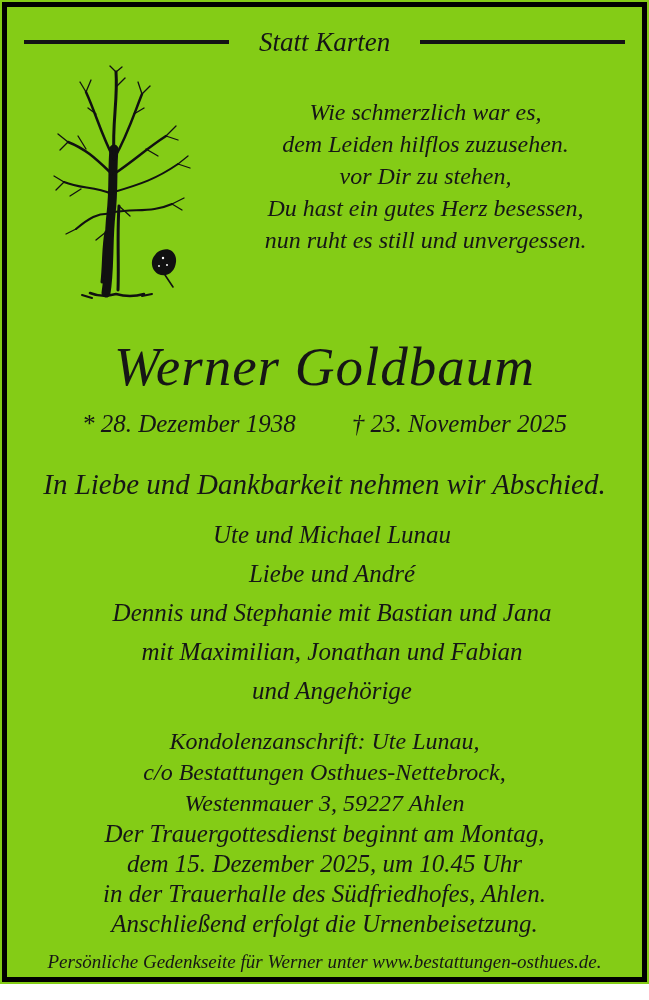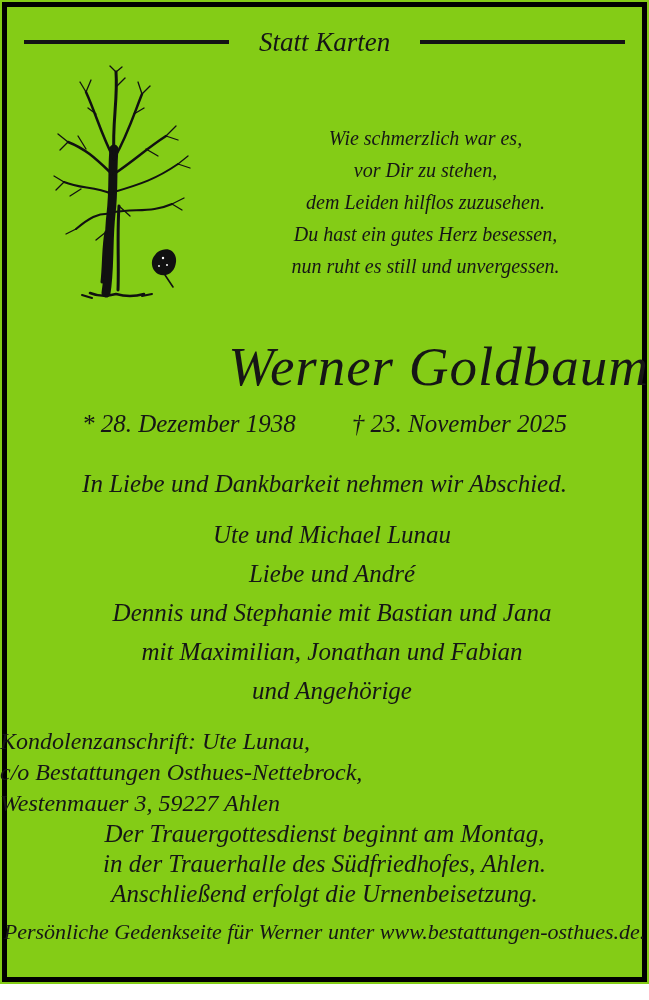--- a/index.html
+++ b/index.html
@@ -33,48 +33,48 @@
     font-size: 27px;
     line-height: 1.2;
     white-space: nowrap;
   }
 
   .top-row { display: flex; margin-top: 6px; }
   .tree-wrap { flex: 0 0 auto; margin-left: 46px; width: 170px; }
   .poem {
     flex: 1;
     text-align: center;
-    font-size: 20px;
+    font-size: 24px;
     line-height: 32px;
-    margin-top: 58px;
+    margin-top: 32px;
     padding-right: 14px;
   }
 
   .name {
-    text-align: right;
+    text-align: center;
     font-size: 55px;
     line-height: 60px;
     margin-top: 34px;
     letter-spacing: 1px;
     white-space: nowrap;
   }
   .dates {
     display: flex;
     justify-content: center;
     gap: 56px;
     font-size: 25px;
     line-height: 34px;
     margin-top: 10px;
   }
-  .farewell { text-align: center; font-size: 25px; line-height: 34px; margin-top: 26px; }
+  .farewell { text-align: center; font-size: 29px; line-height: 34px; margin-top: 26px; }
   .mourners { text-align: center; font-size: 25px; margin-top: 14px; }
   .mourners .line { line-height: 39px; padding-left: 15px; }
-  .condolence { font-size: 24px; line-height: 31px; margin-top: 16px; }
+  .condolence { text-align: center; font-size: 24px; line-height: 31px; margin-top: 16px; }
   .service { text-align: center; font-size: 25px; line-height: 30px; margin-top: 0; }
-  .memorial { text-align: center; font-size: 22px; line-height: 26px; margin-top: 10px; }
+  .memorial { text-align: center; font-size: 19px; line-height: 26px; margin-top: 10px; }
 </style>
 </head>
 <body>
 
 <div class="page">
   <div class="frame"></div>
 
   <div class="content">
 
     <div class="header-row">
@@ -139,22 +139,22 @@
             <path d="M116 186 C124 183 131 189 130 198 C129 208 121 214 112 210 C105 206 104 196 109 191 C111 188 113 187 116 186 Z" fill="#111"></path>
             <circle cx="117" cy="194" r="1.2" fill="#fff"></circle>
             <circle cx="121" cy="201" r="1" fill="#fff"></circle>
             <circle cx="113" cy="202" r="0.9" fill="#fff"></circle>
             <path d="M119 211 L127 223" stroke="#111" stroke-width="1.6" fill="none" stroke-linecap="round"></path>
           </g>
         </svg>
       </div>
       <div class="poem">
         <div>Wie schmerzlich war es,</div>
+        <div>dem Leiden hilflos zuzusehen.</div>
         <div>vor Dir zu stehen,</div>
-        <div>dem Leiden hilflos zuzusehen.</div>
         <div>Du hast ein gutes Herz besessen,</div>
         <div>nun ruht es still und unvergessen.</div>
       </div>
     </div>
 
     <div class="name">Werner Goldbaum</div>
 
     <div class="dates">
       <span>* 28. Dezember 1938</span>
       <span>† 23. November 2025</span>
@@ -171,20 +171,21 @@
     </div>
 
     <div class="condolence">
       <div>Kondolenzanschrift: Ute Lunau,</div>
       <div>c/o Bestattungen Osthues-Nettebrock,</div>
       <div>Westenmauer 3, 59227 Ahlen</div>
     </div>
 
     <div class="service">
       <div>Der Trauergottesdienst beginnt am Montag,</div>
+      <div>dem 15. Dezember 2025, um 10.45 Uhr</div>
       <div>in der Trauerhalle des Südfriedhofes, Ahlen.</div>
       <div>Anschließend erfolgt die Urnenbeisetzung.</div>
     </div>
 
     <div class="memorial">Persönliche Gedenkseite für Werner unter www.bestattungen-osthues.de.</div>
 
   </div>
 </div>
 
 </body></html>

